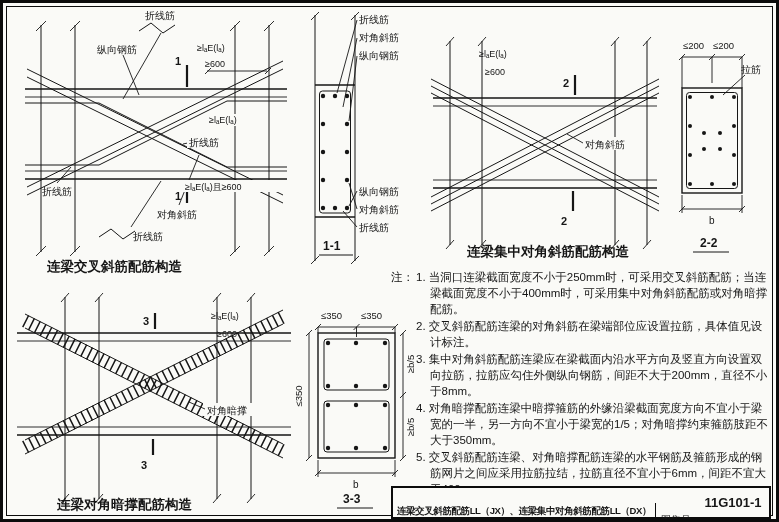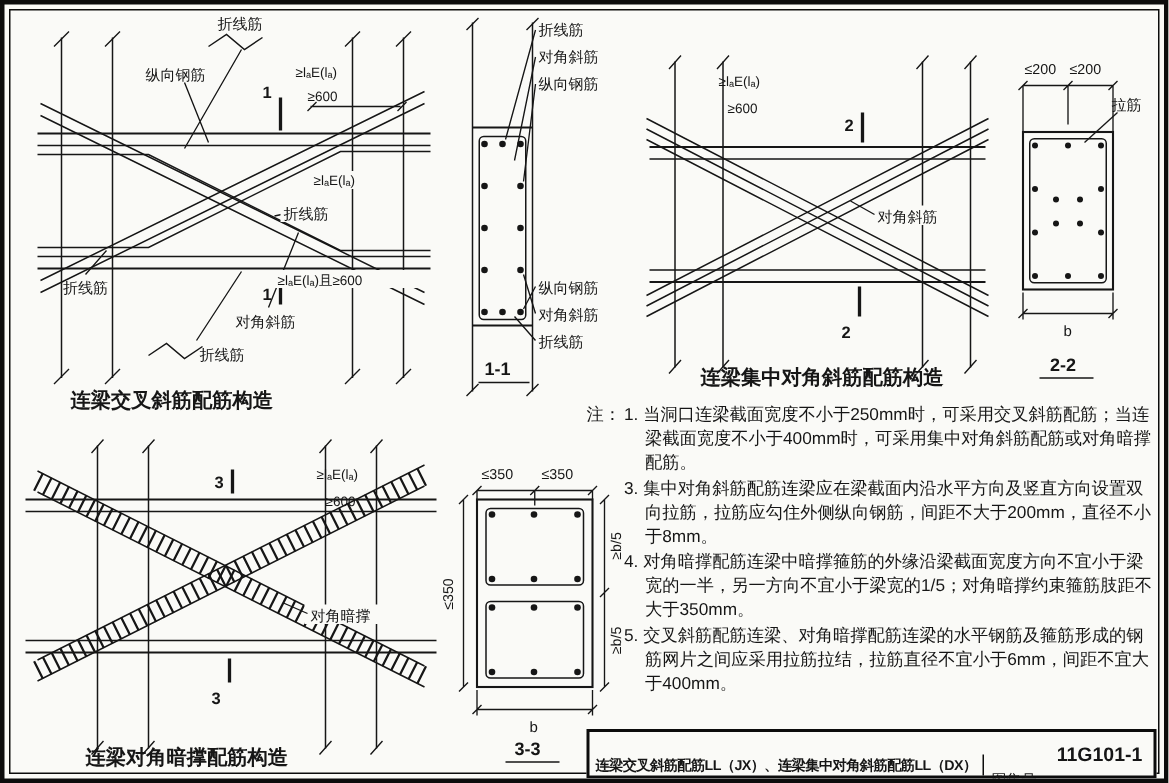--- a/index.html
+++ b/index.html
@@ -250,20 +250,21 @@
     <text class="t95" text-anchor="middle" x="121" y="130" transform="rotate(-90 121 130)">≥b/5</text>
     <text class="t10" x="60" y="191">b</text>
     <text class="cap2" x="50" y="206">3-3</text>
     <path class="ln" d="M44,211 H80"></path>
   </svg>
 
   <div class="notes">
     <span class="notes-prefix">注：</span>
     <div class="notes-body">
       <div class="note-item">1. 当洞口连梁截面宽度不小于250mm时，可采用交叉斜筋配筋；当连梁截面宽度不小于400mm时，可采用集中对角斜筋配筋或对角暗撑配筋。</div>
+      <div class="note-item">2. 交叉斜筋配筋连梁的对角斜筋在梁端部位应设置拉筋，具体值见设计标注。</div>
       <div class="note-item">3. 集中对角斜筋配筋连梁应在梁截面内沿水平方向及竖直方向设置双向拉筋，拉筋应勾住外侧纵向钢筋，间距不大于200mm，直径不小于8mm。</div>
       <div class="note-item">4. 对角暗撑配筋连梁中暗撑箍筋的外缘沿梁截面宽度方向不宜小于梁宽的一半，另一方向不宜小于梁宽的1/5；对角暗撑约束箍筋肢距不大于350mm。</div>
       <div class="note-item">5. 交叉斜筋配筋连梁、对角暗撑配筋连梁的水平钢筋及箍筋形成的钢筋网片之间应采用拉筋拉结，拉筋直径不宜小于6mm，间距不宜大于400mm。</div>
     </div>
   </div>
 
   <div class="titlebar">
     <div class="tb-title">
       <div>连梁交叉斜筋配筋LL（JX）、连梁集中对角斜筋配筋LL（DX）</div>
     </div>

